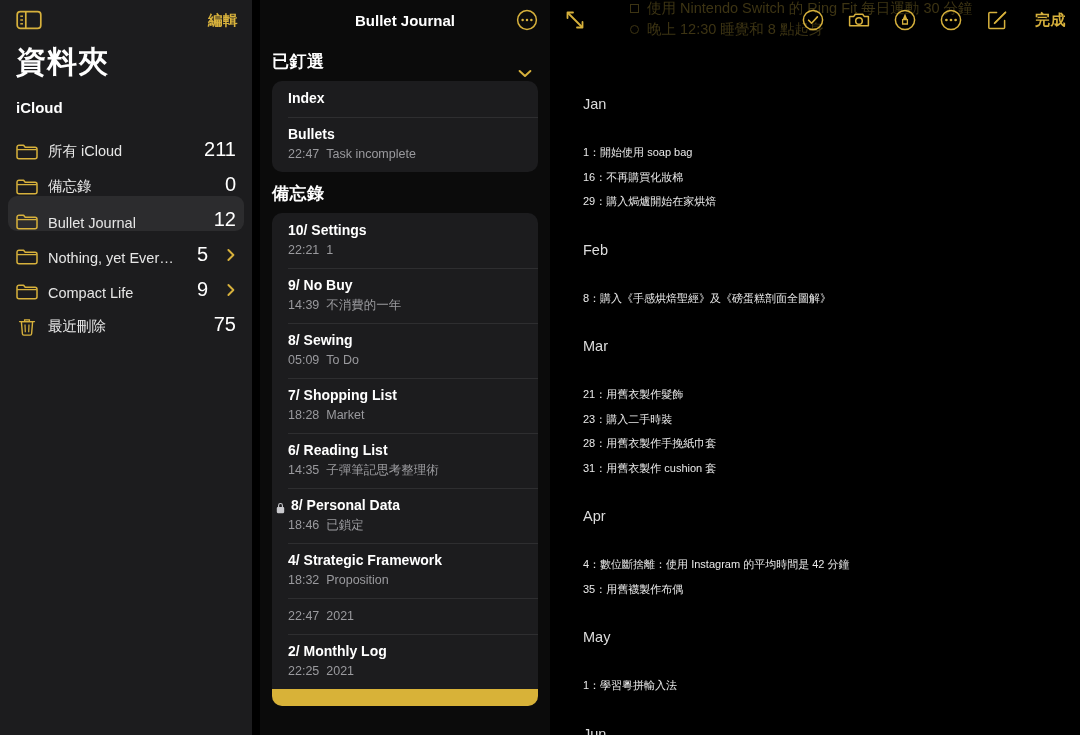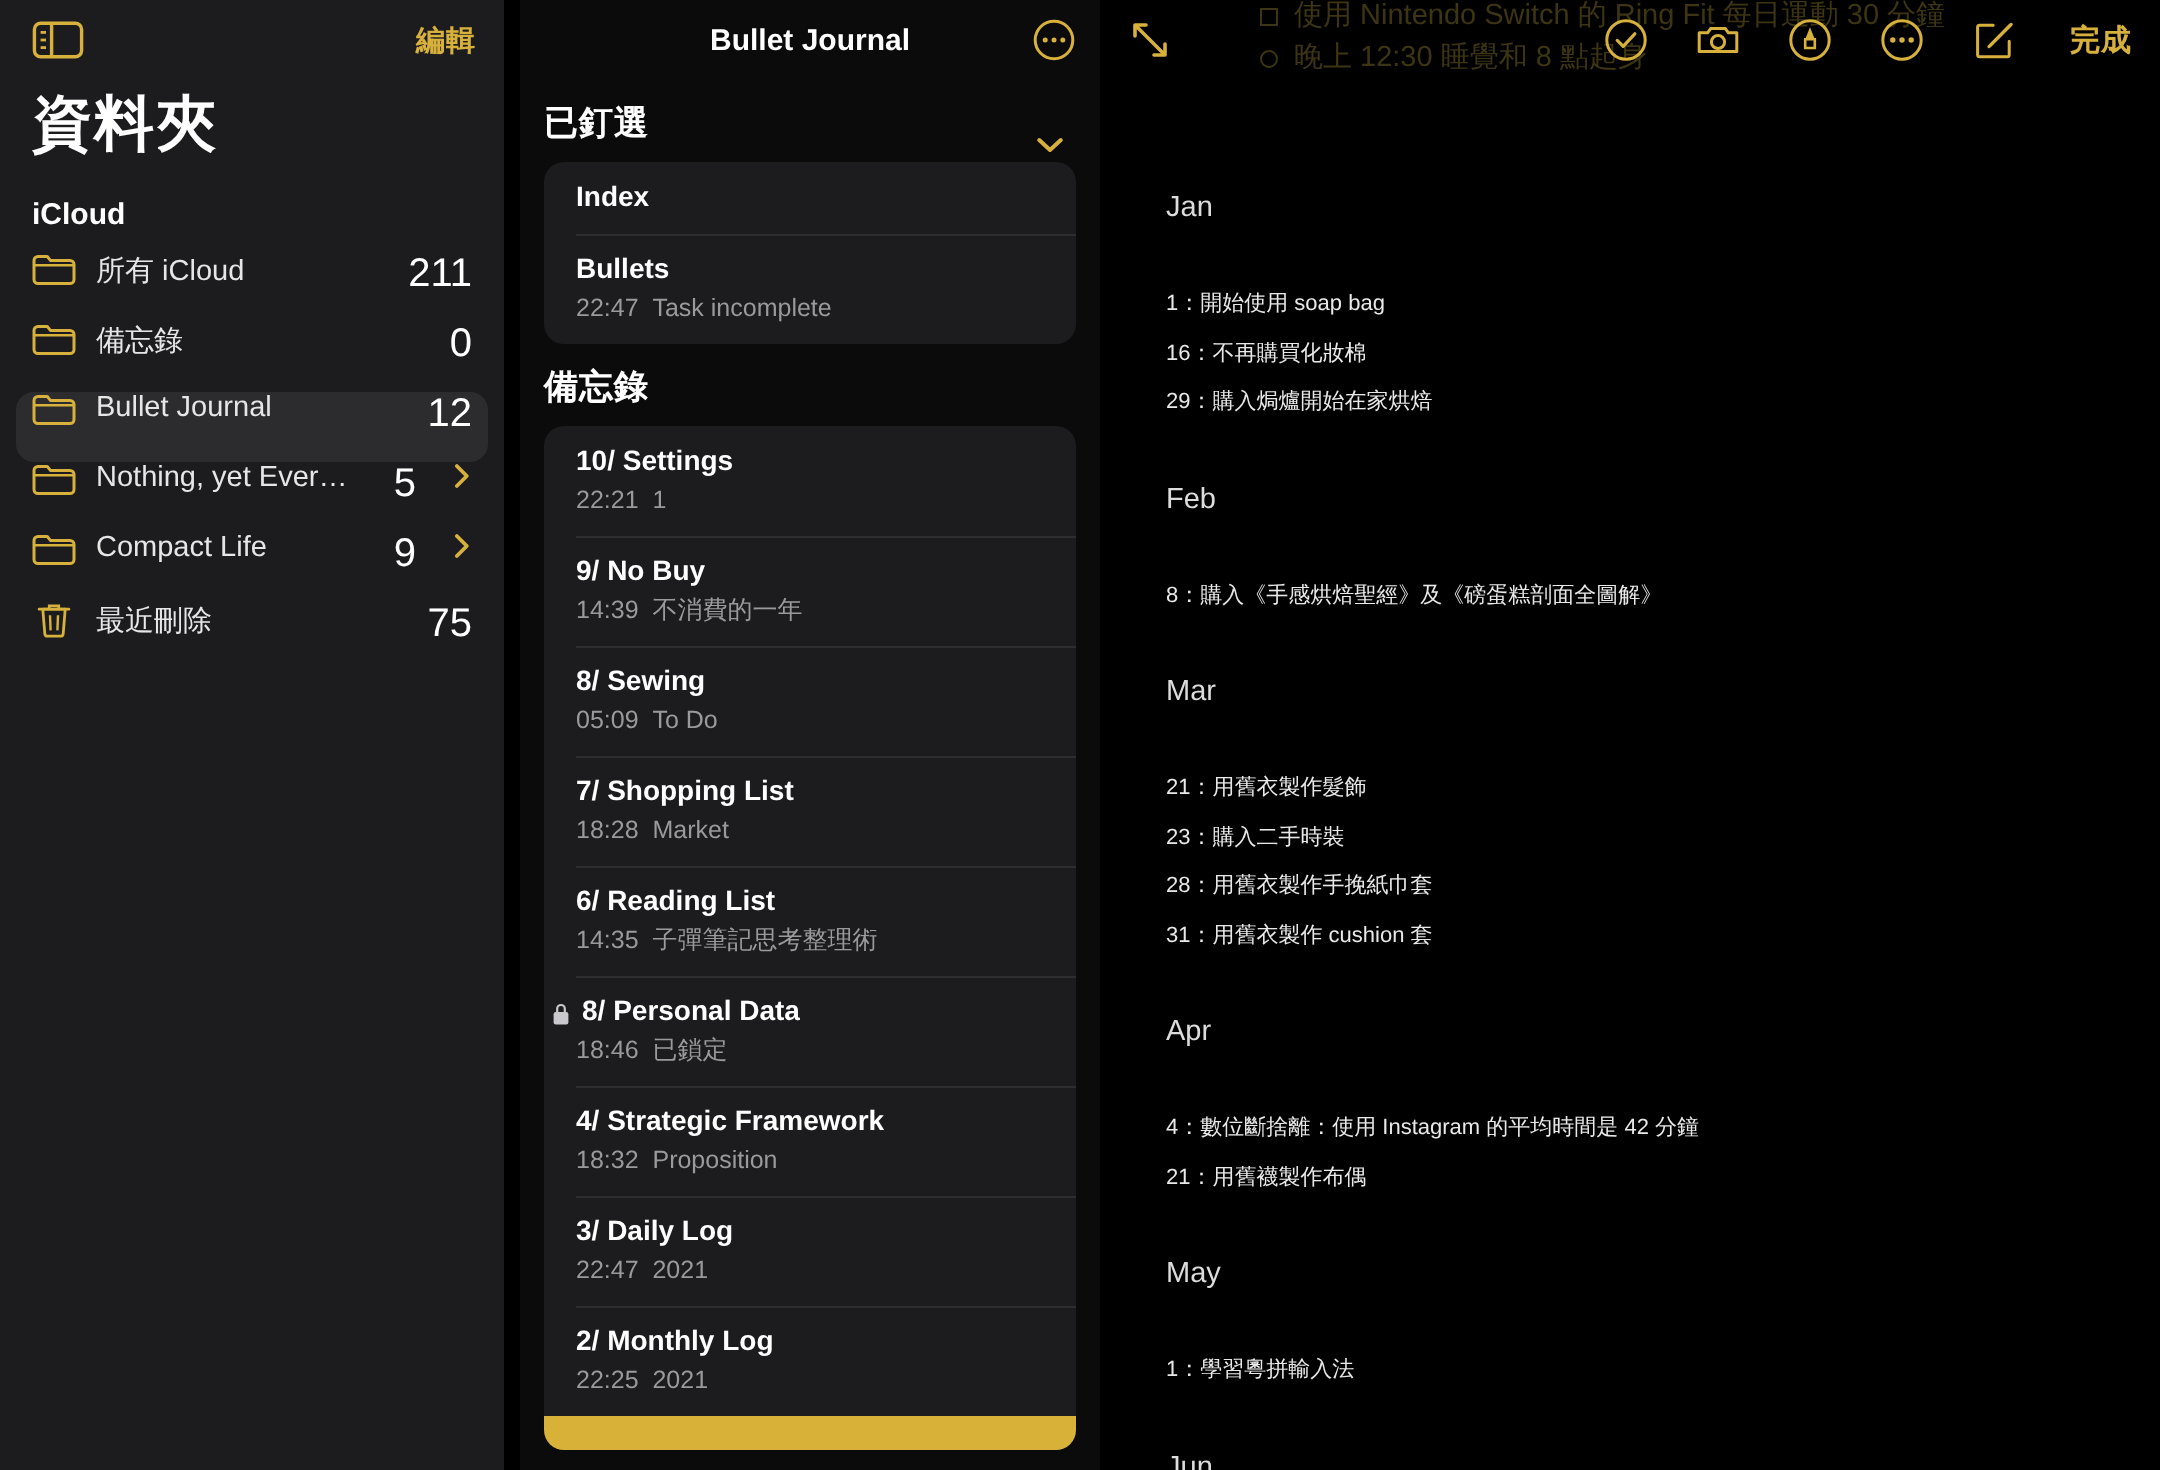--- a/index.html
+++ b/index.html
@@ -29,21 +29,21 @@
   }
   .sb-title {
     font-size: 30px; font-weight: 700; color: #fff;
     padding: 2px 16px 12px 16px; letter-spacing: 1px;
   }
   .sb-section {
     font-size: 15px; font-weight: 700; color: #fff;
     padding: 4px 16px 10px 16px;
   }
   .sb-item {
-    display: flex; align-items: flex-start; height: 35px;
+    display: flex; align-items: flex-end; height: 35px;
     margin: 0 8px; padding: 0 8px 0 8px; border-radius: 9px;
     cursor: pointer; gap: 10px;
   }
   .sb-item.selected { background: #2c2c2e; }
   .sb-ico { width: 22px; height: 18px; flex: 0 0 22px; display:block; }
   .sb-label {
     flex: 1 1 auto; color: #e6e6e6; font-size: 14.5px; white-space: nowrap;
     overflow: hidden; text-overflow: ellipsis;
   }
   .sb-count { color: #ffffff; font-size: 20px; margin-left: 6px; }
@@ -291,23 +291,20 @@
           </div>
           <div class="note-sub">18:46&nbsp;&nbsp;已鎖定</div>
         </div>
         <div class="note">
           <div class="note-title-row">
             <span class="note-title">4/ Strategic Framework</span>
           </div>
           <div class="note-sub">18:32&nbsp;&nbsp;Proposition</div>
         </div>
         <div class="note">
-          <div class="note-title-row">
-            <span class="note-title">3/ Daily Log</span>
-          </div>
           <div class="note-sub">22:47&nbsp;&nbsp;2021</div>
         </div>
         <div class="note">
           <div class="note-title-row">
             <span class="note-title">2/ Monthly Log</span>
           </div>
           <div class="note-sub">22:25&nbsp;&nbsp;2021</div>
         </div>
         <div class="note sel"></div>
       </div>
@@ -387,21 +384,21 @@
         <div class="mon">Mar</div>
         <div class="spacer"></div>
         <div class="entry">21：用舊衣製作髮飾</div>
         <div class="entry">23：購入二手時裝</div>
         <div class="entry">28：用舊衣製作手挽紙巾套</div>
         <div class="entry">31：用舊衣製作 cushion 套</div>
         <div class="spacer"></div>
         <div class="mon">Apr</div>
         <div class="spacer"></div>
         <div class="entry">4：數位斷捨離：使用 Instagram 的平均時間是 42 分鐘</div>
-        <div class="entry">21：用舊襪製作布偶</div>
+        <div class="entry">35：用舊襪製作布偶</div>
         <div class="spacer"></div>
         <div class="mon">May</div>
         <div class="spacer"></div>
         <div class="entry">1：學習粵拼輸入法</div>
         <div class="spacer"></div>
         <div class="mon">Jun</div>
       </div>
   </div>
 </div>
 

